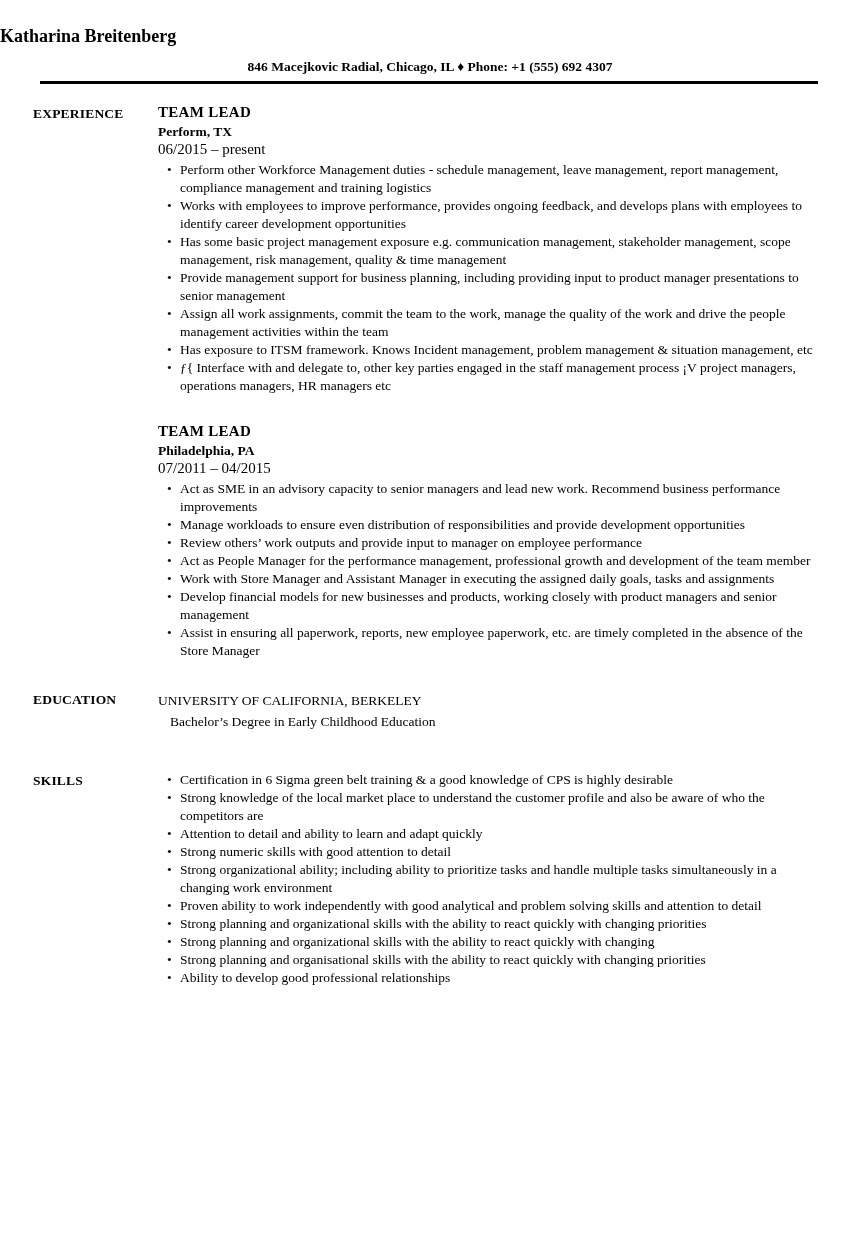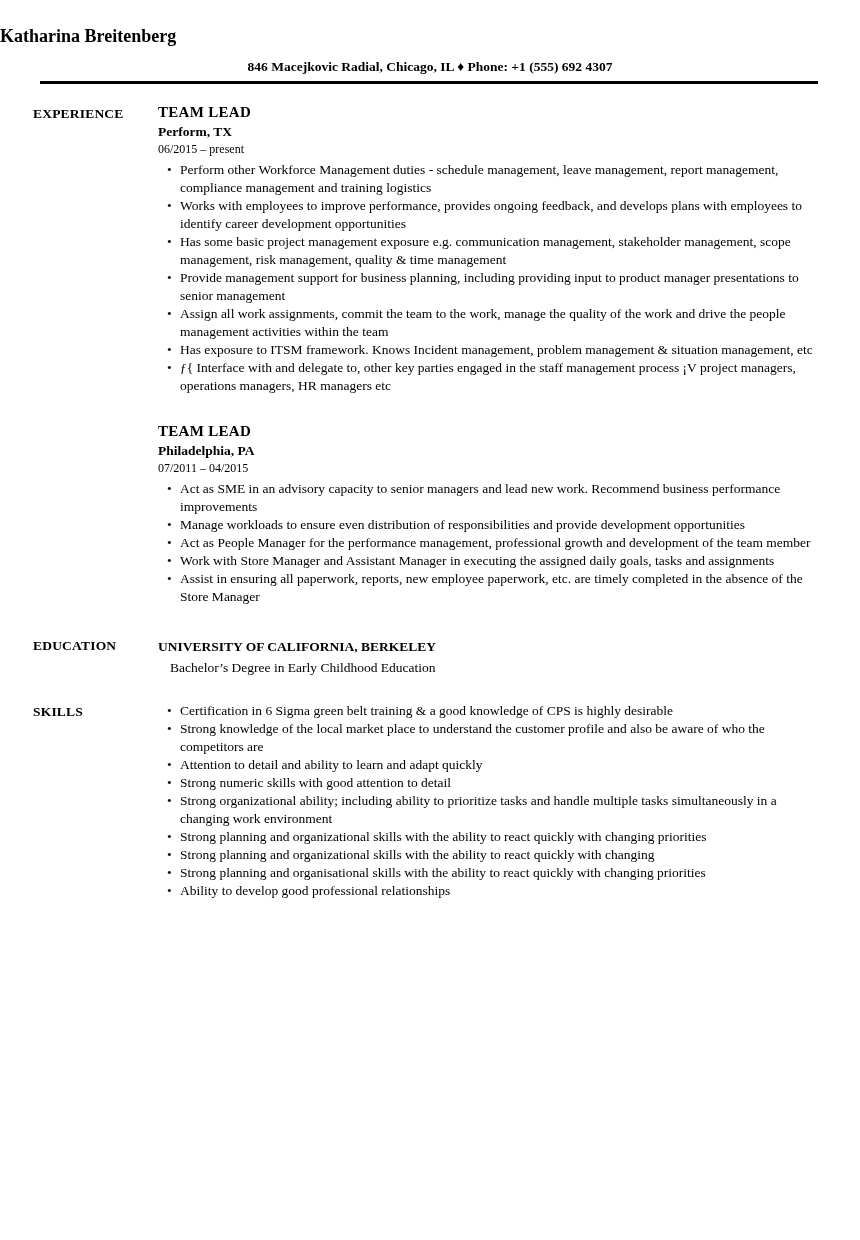--- a/index.html
+++ b/index.html
@@ -54,21 +54,21 @@
     line-height: 17px;
     letter-spacing: 0.3px;
   }
   .job-location {
     font-weight: bold;
     font-size: 13.5px;
     line-height: 19px;
     margin-top: 1px;
   }
   .job-dates {
-    font-size: 12px;
+    font-size: 15px;
     line-height: 17px;
   }
   .job + .job { margin-top: 28px; }
 
   ul.bullets {
     list-style: none;
     margin: 3px 0 0 0;
     padding: 0 0 0 22px;
   }
   ul.bullets li {
@@ -77,32 +77,32 @@
   }
   ul.bullets li::before {
     content: "\2022";
     position: absolute;
     left: -13px;
     top: 0;
   }
 
   .row-education { margin-top: 30px; }
   .edu-school {
-    font-weight: bold;
+    font-weight: normal;
     font-size: 13.5px;
     line-height: 21px;
   }
   .edu-degree {
     font-weight: normal;
     font-size: 13.5px;
     line-height: 21px;
     margin-left: 12px;
   }
 
-  .row-skills { margin-top: 24px; }
+  .row-skills { margin-top: 39px; }
   .row-skills ul.bullets { margin-top: 0; }
 </style>
 </head>
 <body>
 
 <div class="page">
 
   <div class="name">Katharina Breitenberg</div>
   <div class="contact">846 Macejkovic Radial, Chicago, IL ♦ Phone: +1 (555) 692 4307</div>
   <hr class="rule">
@@ -128,22 +128,24 @@
           </ul>
         </div>
 
         <div class="job">
           <div class="job-title">TEAM LEAD</div>
           <div class="job-location">Philadelphia, PA</div>
           <div class="job-dates">07/2011 – 04/2015</div>
           <ul class="bullets">
             <li>Act as SME in an advisory capacity to senior managers and lead new work. Recommend business performance improvements</li>
             <li>Manage workloads to ensure even distribution of responsibilities and provide development opportunities</li>
+            <li>Review others’ work outputs and provide input to manager on employee performance</li>
             <li>Act as People Manager for the performance management, professional growth and development of the team member</li>
             <li>Work with Store Manager and Assistant Manager in executing the assigned daily goals, tasks and assignments</li>
+            <li>Develop financial models for new businesses and products, working closely with product managers and senior management</li>
             <li>Assist in ensuring all paperwork, reports, new employee paperwork, etc. are timely completed in the absence of the Store Manager</li>
           </ul>
         </div>
 
       </div>
     </div>
 
     <div class="row row-education">
       <div class="col-label">EDUCATION</div>
       <div class="col-content">
@@ -154,20 +156,21 @@
 
     <div class="row row-skills">
       <div class="col-label">SKILLS</div>
       <div class="col-content">
         <ul class="bullets">
           <li>Certification in 6 Sigma green belt training &amp; a good knowledge of CPS is highly desirable</li>
           <li>Strong knowledge of the local market place to understand the customer profile and also be aware of who the competitors are</li>
           <li>Attention to detail and ability to learn and adapt quickly</li>
           <li>Strong numeric skills with good attention to detail</li>
           <li>Strong organizational ability; including ability to prioritize tasks and handle multiple tasks simultaneously in a changing work environment</li>
+          <li>Proven ability to work independently with good analytical and problem solving skills and attention to detail</li>
           <li>Strong planning and organizational skills with the ability to react quickly with changing priorities</li>
           <li>Strong planning and organizational skills with the ability to react quickly with changing</li>
           <li>Strong planning and organisational skills with the ability to react quickly with changing priorities</li>
           <li>Ability to develop good professional relationships</li>
         </ul>
       </div>
     </div>
 
   </div>
 </div>

